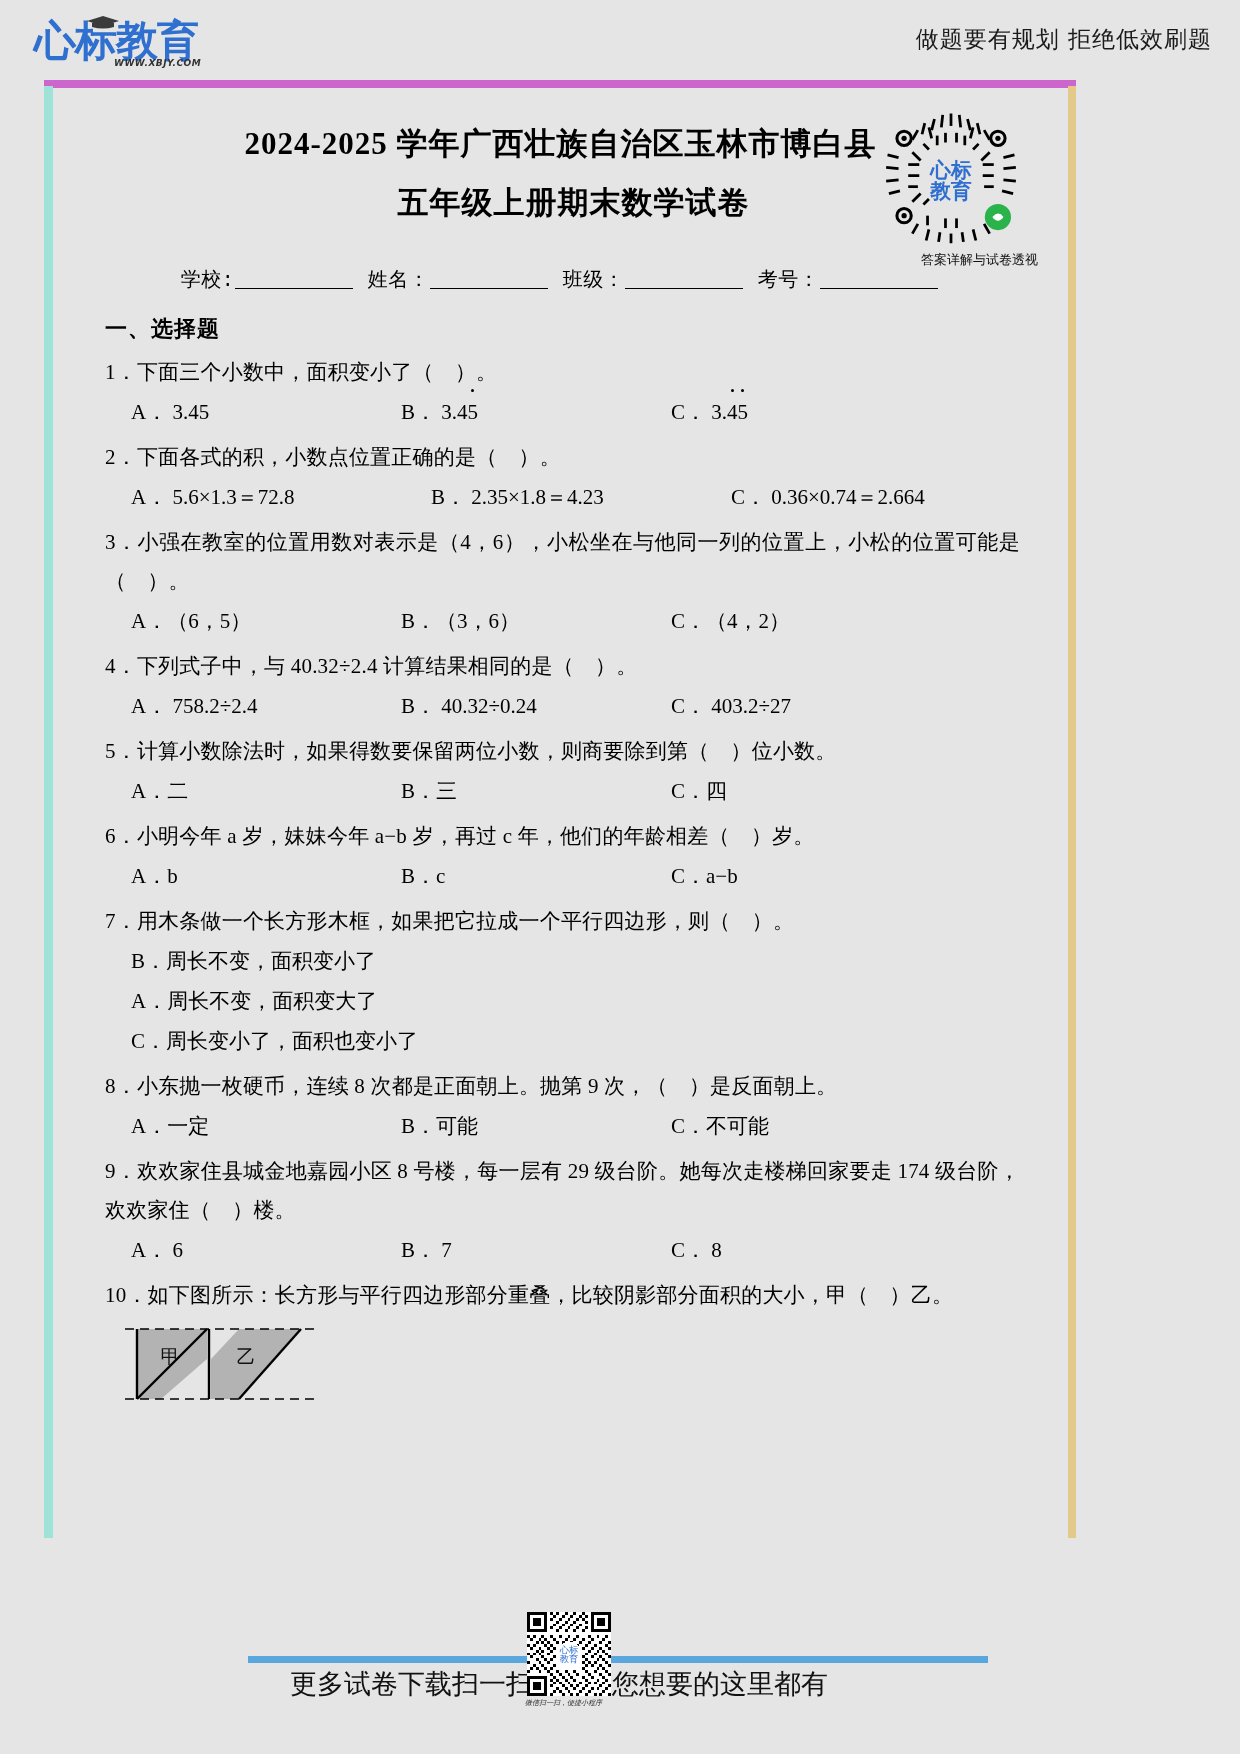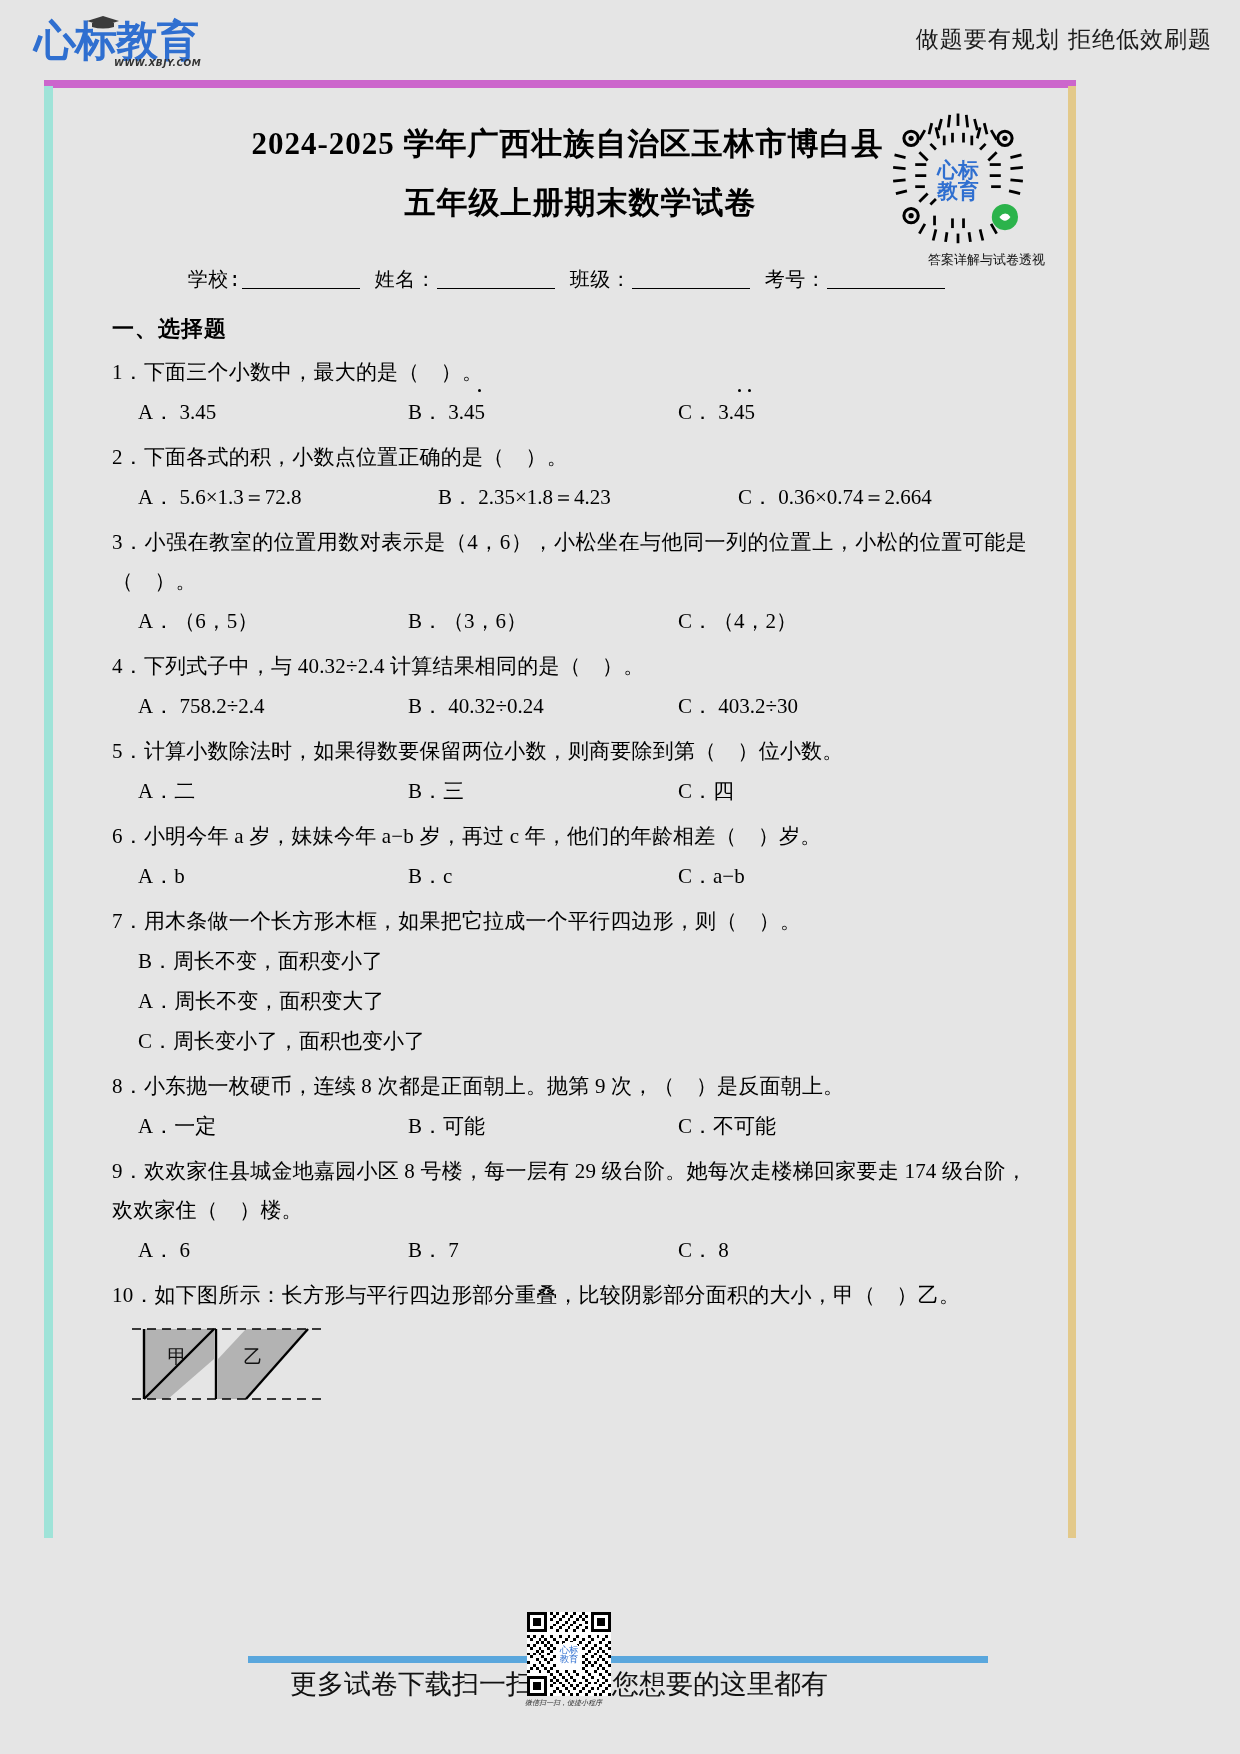--- a/index.html
+++ b/index.html
@@ -93,21 +93,21 @@
     left: 1068px;
     top: 86px;
     width: 8px;
     height: 1452px;
     background: #e3c98a;
   }
 
   
   .sheet {
     position: absolute;
-    left: 60px;
+    left: 53px;
     top: 88px;
     width: 1015px;
     height: 1448px;
   }
 
   .title-block {
     padding-top: 28px;
     text-align: center;
   }
   .doc-title-1,
@@ -363,21 +363,21 @@
       <circle cx="84" cy="79" r="9.5" fill="#2bb34b"></circle>
       <path d="M80 79 q4.5 -5 8 0 q-4 5.5 -8 0 z" fill="#ffffff"></path>
     </svg>
     <div class="qr-head-caption">答案详解与试卷透视</div>
 
     <div class="content">
 
       <div class="section-heading">一、选择题</div>
 
       <div class="q">
-        <div class="q-stem"><span>1．</span><span>下面三个小数中，最大的是（　）。</span></div>
+        <div class="q-stem"><span>1．</span><span>下面三个小数中，面积变小了（　）。</span></div>
         <div class="opts-row">
           <div class="opt"><span>A．</span>&nbsp;3.45</div>
           <div class="opt"><span>B．</span>&nbsp;3.4<span class="rep">5</span></div>
           <div class="opt"><span>C．</span>&nbsp;3.<span class="rep">4</span><span class="rep">5</span></div>
         </div>
       </div>
 
       <div class="q">
         <div class="q-stem"><span>2．</span><span>下面各式的积，小数点位置正确的是（　）。</span></div>
         <div class="opts-row wide">
@@ -394,21 +394,21 @@
           <div class="opt"><span>B．</span><span>（3，6）</span></div>
           <div class="opt"><span>C．</span><span>（4，2）</span></div>
         </div>
       </div>
 
       <div class="q">
         <div class="q-stem"><span>4．</span><span>下列式子中，与 40.32÷2.4 计算结果相同的是（　）。</span></div>
         <div class="opts-row">
           <div class="opt"><span>A．</span>&nbsp;<span>758.2÷2.4</span></div>
           <div class="opt"><span>B．</span>&nbsp;<span>40.32÷0.24</span></div>
-          <div class="opt"><span>C．</span>&nbsp;<span>403.2÷30</span></div>
+          <div class="opt"><span>C．</span>&nbsp;<span>403.2÷27</span></div>
         </div>
       </div>
 
       <div class="q">
         <div class="q-stem"><span>5．</span><span>计算小数除法时，如果得数要保留两位小数，则商要除到第（　）位小数。</span></div>
         <div class="opts-row">
           <div class="opt"><span>A．</span><span>二</span></div>
           <div class="opt"><span>B．</span><span>三</span></div>
           <div class="opt"><span>C．</span><span>四</span></div>
         </div>

